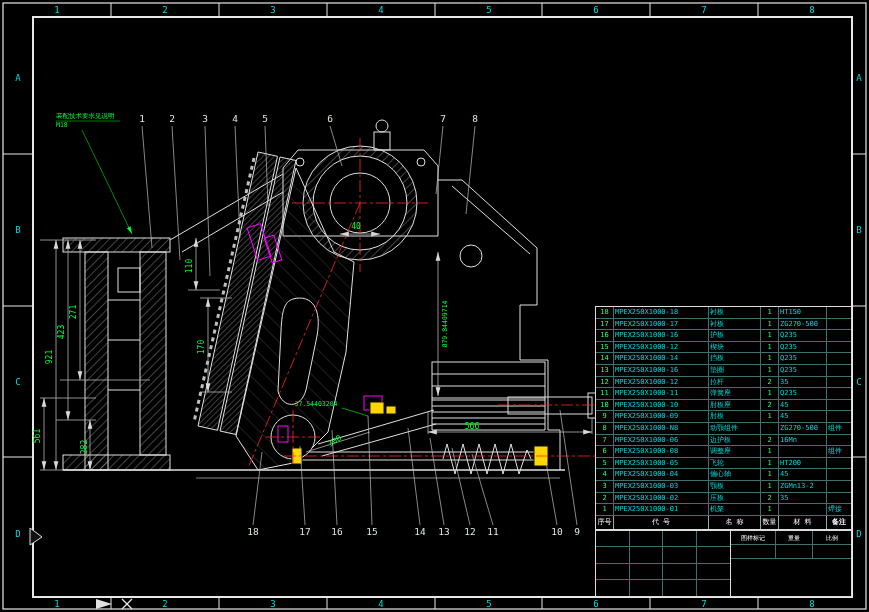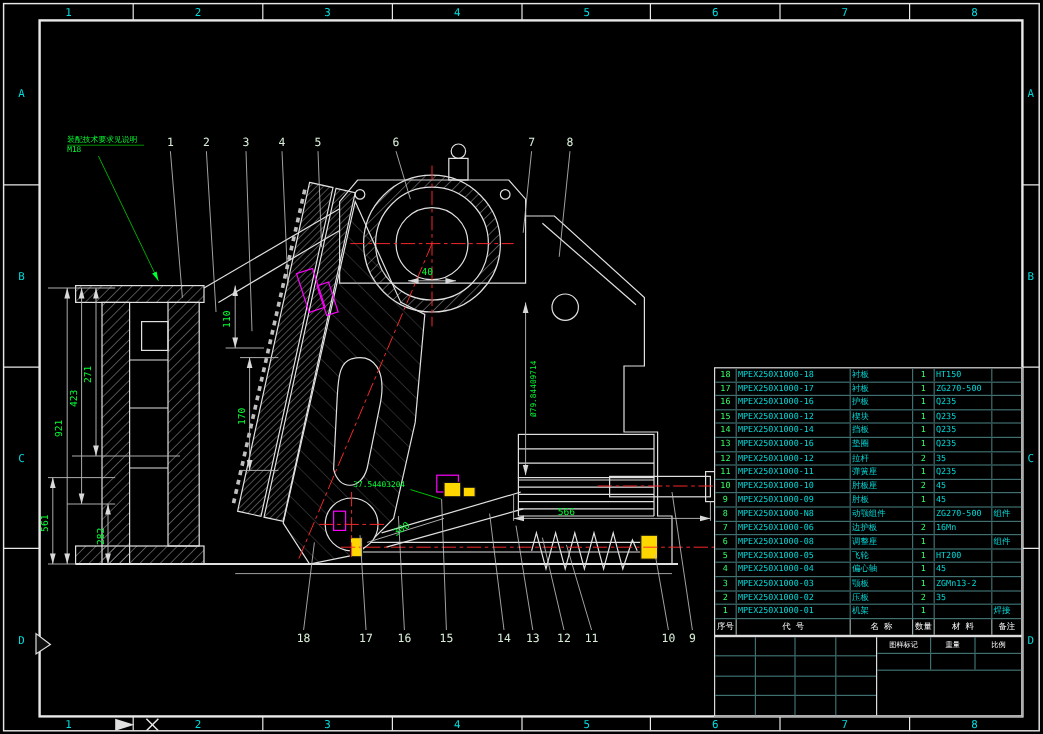--- a/index.html
+++ b/index.html
@@ -17,21 +17,21 @@
          border:1px solid #dcdcdc; z-index:2; font-family:"DejaVu Sans Mono", monospace; }
   .bom-row { display:grid; grid-template-columns:18px 95px 52px 18px 48px 1fr;
              height:11.6px; line-height:11.4px; font-size:7px; color:#00d8d8;
              border-bottom:1px solid #3f6f6f; }
   .bom-row span { border-right:1px solid #3f6f6f; overflow:hidden; white-space:nowrap; padding:0 1px; }
   .bom-row span:last-child { border-right:none; }
   .bom-row .cno, .bom-row .cqty { color:#33ff66; text-align:center; }
   .bom-header { display:grid; grid-template-columns:18px 95px 52px 18px 48px 1fr;
                 height:13px; line-height:12px; font-size:7px; color:#ffffff; }
   .bom-header span { border-right:1px solid #9aa; text-align:center; overflow:hidden; white-space:nowrap; }
-  .bom-header span:last-child { border-right:none; }
+  .bom-header span:last-child { border-right:none;font-weight:bold; }
 
   
   .tblock { position:absolute; left:595px; top:530px; width:257px; height:67px;
             border:1.5px solid #dcdcdc; background:#000; display:flex; z-index:2; }
   .tb-left { width:135px; border-right:1px solid #dcdcdc;
              display:grid; grid-template-rows:repeat(4,1fr); grid-template-columns:repeat(4,1fr); }
   .tb-left i { border-right:1px solid #3f6f6f; border-bottom:1px solid #3f6f6f; }
   .tb-left i:nth-child(4n) { border-right:none; }
   .tb-left i:nth-child(n+13) { border-bottom:none; }
   .tb-right { flex:1; display:flex; flex-direction:column; }

